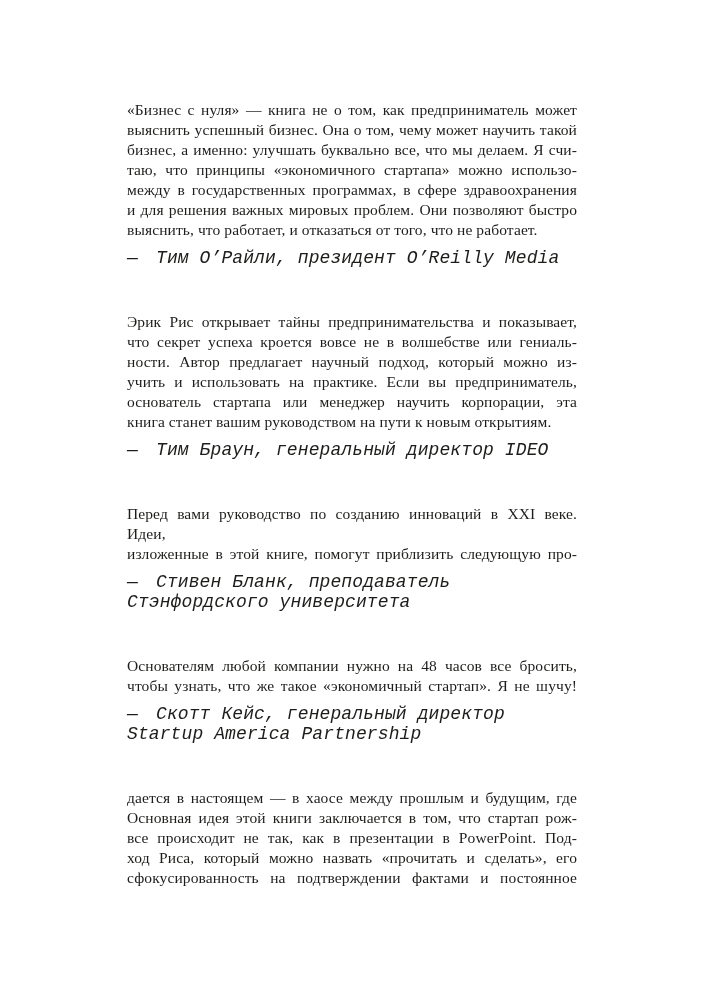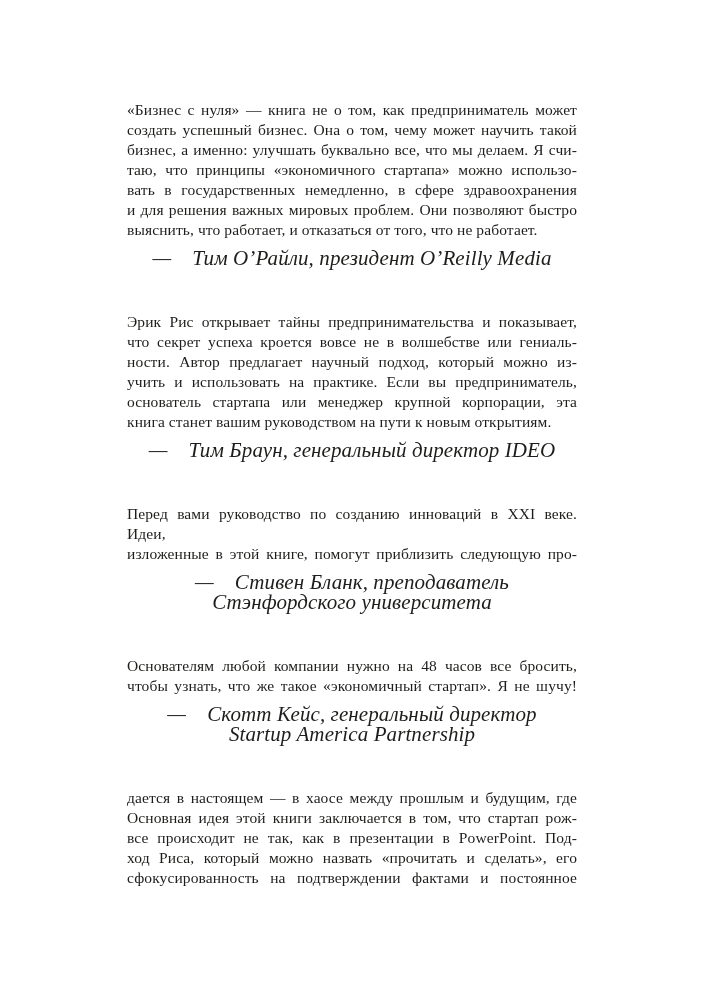--- a/index.html
+++ b/index.html
@@ -32,50 +32,51 @@
     text-align-last: justify;
     white-space: normal;
   }
   .qline.final {
     text-align-last: left;
   }
   .attrib {
     margin-top: 8px;
   }
   .aline {
-    font-size: 21px;
+    font-size: 18px;
     line-height: 20px;
-    text-align: center;
+    text-align: left;
     font-style: italic;
     letter-spacing: 0.1px;
+    font-family: Liberation Mono, monospace;
   }
 </style>
 </head>
 <body>
 
 <div class="page" style="background: rgb(255, 255, 255); color: rgb(29, 29, 27);">
   <div class="content" id="quotes-root">
       <section class="quote">
         <div class="qline">«Бизнес с нуля» — книга не о том, как предприниматель может</div>
-        <div class="qline">создать успешный бизнес. Она о том, чему может научить такой</div>
+        <div class="qline">выяснить успешный бизнес. Она о том, чему может научить такой</div>
         <div class="qline">бизнес, а именно: улучшать буквально все, что мы делаем. Я счи-</div>
         <div class="qline">таю, что принципы «экономичного стартапа» можно использо-</div>
-        <div class="qline">вать в государственных немедленно, в сфере здравоохранения</div>
+        <div class="qline">между в государственных программах, в сфере здравоохранения</div>
         <div class="qline">и для решения важных мировых проблем. Они позволяют быстро</div>
         <div class="qline final">выяснить, что работает, и отказаться от того, что не работает.</div>
         <div class="attrib">
           <div class="aline">— Тим О’Райли, президент O’Reilly Media</div>
         </div>
       </section>
       <section class="quote">
         <div class="qline">Эрик Рис открывает тайны предпринимательства и показывает,</div>
         <div class="qline">что секрет успеха кроется вовсе не в волшебстве или гениаль-</div>
         <div class="qline">ности. Автор предлагает научный подход, который можно из-</div>
         <div class="qline">учить и использовать на практике. Если вы предприниматель,</div>
-        <div class="qline">основатель стартапа или менеджер крупной корпорации, эта</div>
+        <div class="qline">основатель стартапа или менеджер научить корпорации, эта</div>
         <div class="qline final">книга станет вашим руководством на пути к новым открытиям.</div>
         <div class="attrib">
           <div class="aline">— Тим Браун, генеральный директор IDEO</div>
         </div>
       </section>
       <section class="quote">
         <div class="qline">Перед вами руководство по созданию инноваций в XXI веке. Идеи,</div>
         <div class="qline">изложенные в этой книге, помогут приблизить следующую про-</div>
         <div class="attrib">
           <div class="aline">— Стивен Бланк, преподаватель</div>

